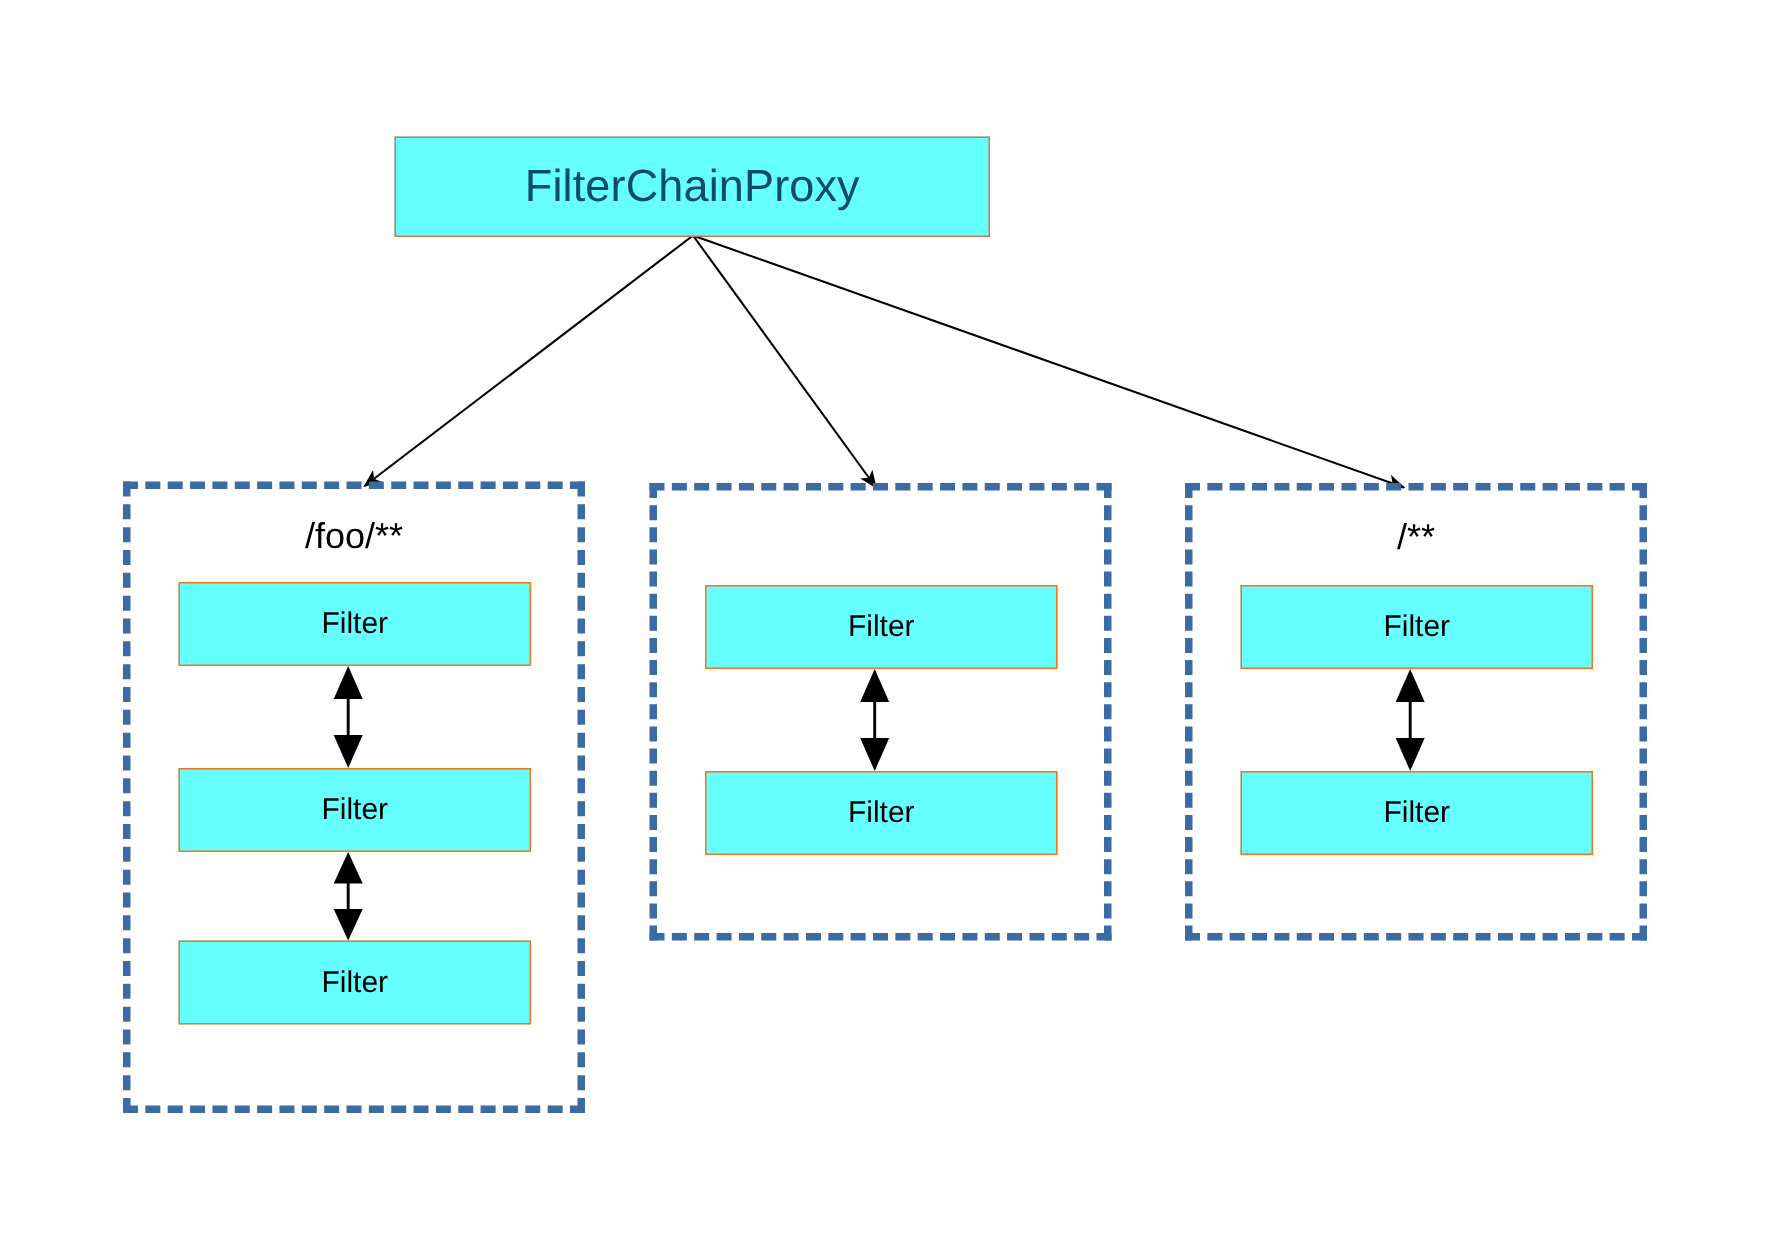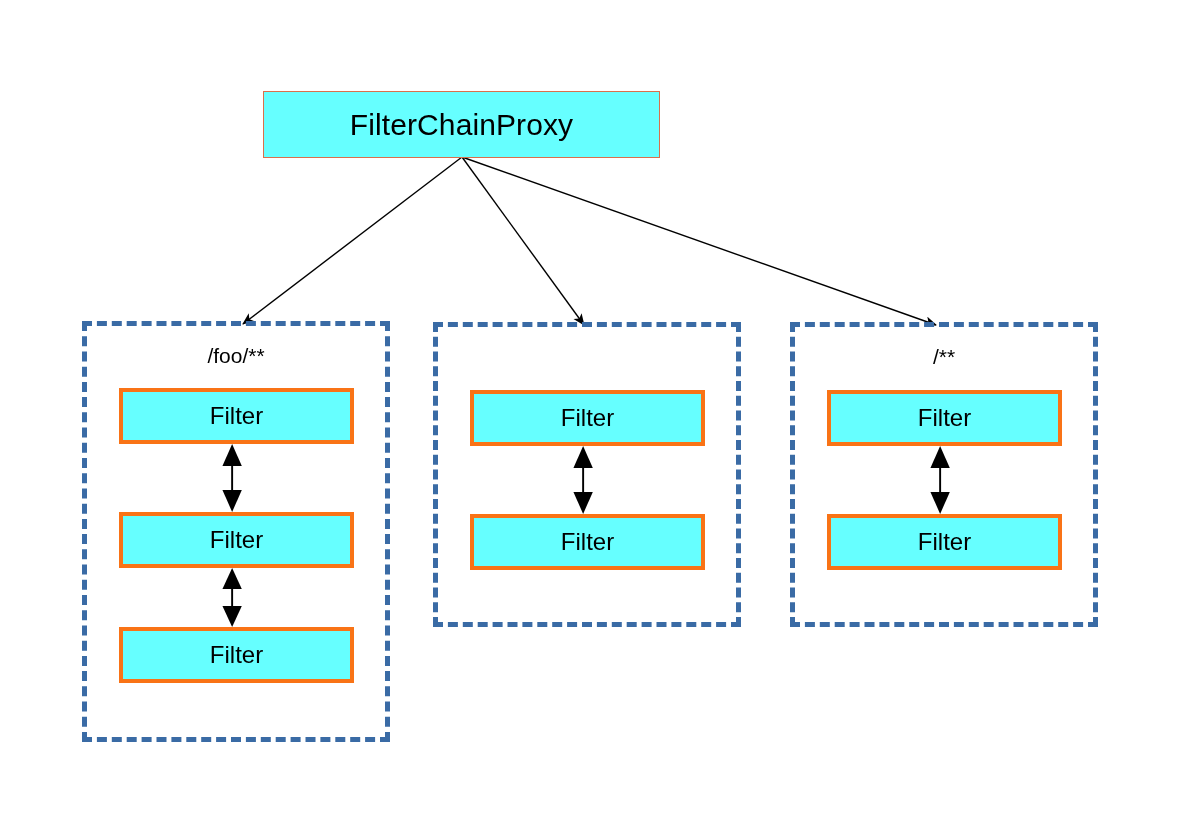--- a/index.html
+++ b/index.html
@@ -32,21 +32,21 @@
 
   
   .node-box {
     position: absolute;
     box-sizing: border-box;
     background: #66ffff;
     border: 1px solid #d9704c;
     display: flex;
     align-items: center;
     justify-content: center;
-    color: #000000;
+    color: #0c4a6e;
     text-align: center;
     white-space: nowrap;
   }
 
   #root-node {
     left: 263px;
     top: 91px;
     width: 397px;
     height: 67px;
     font-size: 30px;
@@ -64,37 +64,37 @@
   #chain-group-0 { left: 82px;  top: 321px; width: 308px; height: 421px; }
   #chain-group-1 { left: 433px; top: 322px; width: 308px; height: 305px; }
   #chain-group-2 { left: 790px; top: 322px; width: 308px; height: 305px; }
 
   .chain-label {
     position: absolute;
     top: 18px;
     left: 0;
     width: 100%;
     text-align: center;
-    font-size: 21px;
+    font-size: 24px;
     color: #000000;
     white-space: nowrap;
   }
 
   
   .filter-box {
     position: absolute;
     box-sizing: border-box;
     width: 235px;
     height: 56px;
     background: #66ffff;
-    border: 4px solid #f97316;
+    border: 1px solid #f97316;
     display: flex;
     align-items: center;
     justify-content: center;
-    font-size: 24px;
+    font-size: 20px;
     color: #000000;
     white-space: nowrap;
   }
 
   
   #chain-group-0 .filter-box { left: 32px; }
   #chain-group-1 .filter-box { left: 32px; }
   #chain-group-2 .filter-box { left: 32px; }
 
   #chain-group-0 .filter-box.idx-0 { top: 62px;  }

